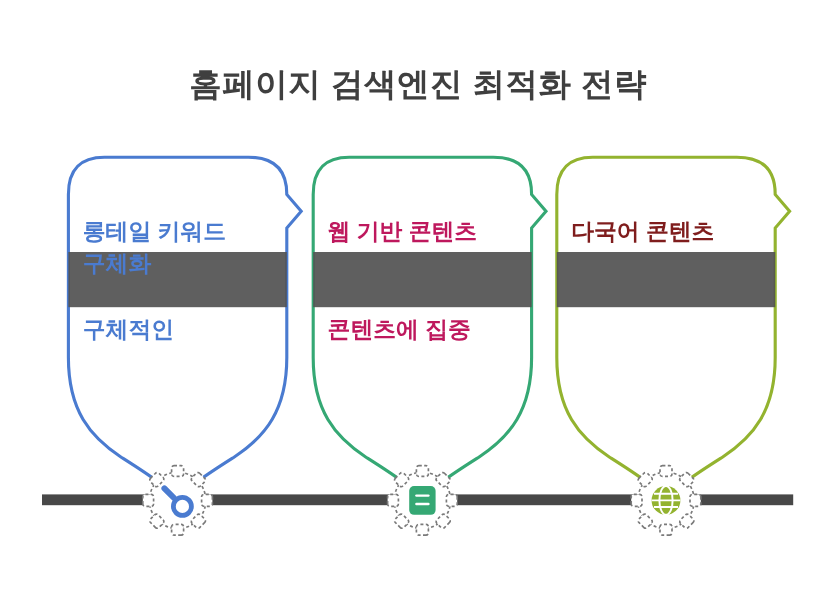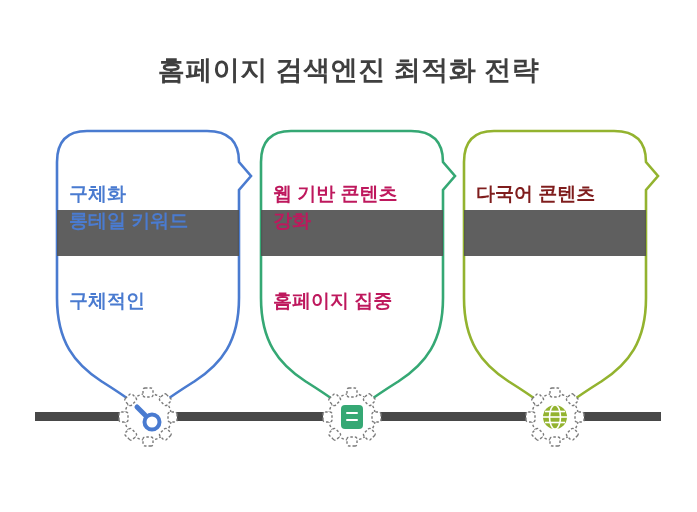--- a/index.html
+++ b/index.html
@@ -12,21 +12,21 @@
     font-size:27px;font-weight:bold;color:#3f3f3f;letter-spacing:0.5px;
   }
   .card{position:absolute;top:128px;width:200px;height:292px;}
   .card svg.bubble{position:absolute;left:0;top:0;}
   .card .band{
     position:absolute;left:4px;top:82px;width:182px;height:46px;
     background:#515151;opacity:0.92;
   }
   .card .txt{position:absolute;left:16px;right:12px;font-weight:bold;font-size:19px;line-height:27px;}
   .card .txt.top{top:52px;}
-  .card .txt.bottom{top:134px;margin-top:25px;}
+  .card .txt.bottom{top:134px;}
   .c-blue{color:#4a7bd0;}
   .c-green{color:#be185d;}
   .c-olive{color:#7f1d1d;}
   #card-1{left:53px;}
   #card-2{left:257px;}
   #card-3{left:460px;}
   .timeline{
     position:absolute;left:35px;top:412px;width:626px;height:9px;background:#484848;
   }
   .gear{position:absolute;width:64px;height:64px;top:385px;}
@@ -42,41 +42,40 @@
   <div class="title">홈페이지 검색엔진 최적화 전략</div>
 
   <div class="card" id="card-1">
     <svg class="bubble" width="200" height="292" viewBox="0 0 200 292">
       <path d="M 34 3 L 154 3 Q 186 3 186 34 L 198 48 L 186 62 L 186 170
                C 186 214 168 236 142 253 C 120 267 104 277 95 290
                C 86 277 70 267 48 253 C 22 236 4 214 4 170 L 4 34 Q 4 3 34 3 Z" fill="none" stroke-width="2.6" stroke="#4a7bd0"></path>
     </svg>
     <div class="band"></div>
     <div class="txt top c-blue">
+      <div>롱테일 키워드</div>
       <div>구체화</div>
-      <div>롱테일 키워드</div>
     </div>
     <div class="txt bottom c-blue">
       <div>구체적인</div>
     </div>
   </div>
 
   <div class="card" id="card-2">
     <svg class="bubble" width="200" height="292" viewBox="0 0 200 292">
       <path d="M 34 3 L 154 3 Q 186 3 186 34 L 198 48 L 186 62 L 186 170
                C 186 214 168 236 142 253 C 120 267 104 277 95 290
                C 86 277 70 267 48 253 C 22 236 4 214 4 170 L 4 34 Q 4 3 34 3 Z" fill="none" stroke-width="2.6" stroke="#35a874"></path>
     </svg>
     <div class="band"></div>
     <div class="txt top c-green">
       <div>웹 기반 콘텐츠</div>
-      <div>강화</div>
     </div>
     <div class="txt bottom c-green">
-      <div>홈페이지 집중</div>
+      <div>콘텐츠에 집중</div>
     </div>
   </div>
 
   <div class="card" id="card-3">
     <svg class="bubble" width="200" height="292" viewBox="0 0 200 292">
       <path d="M 34 3 L 154 3 Q 186 3 186 34 L 198 48 L 186 62 L 186 170
                C 186 214 168 236 142 253 C 120 267 104 277 95 290
                C 86 277 70 267 48 253 C 22 236 4 214 4 170 L 4 34 Q 4 3 34 3 Z" fill="none" stroke-width="2.6" stroke="#93b32f"></path>
     </svg>
     <div class="band"></div>

